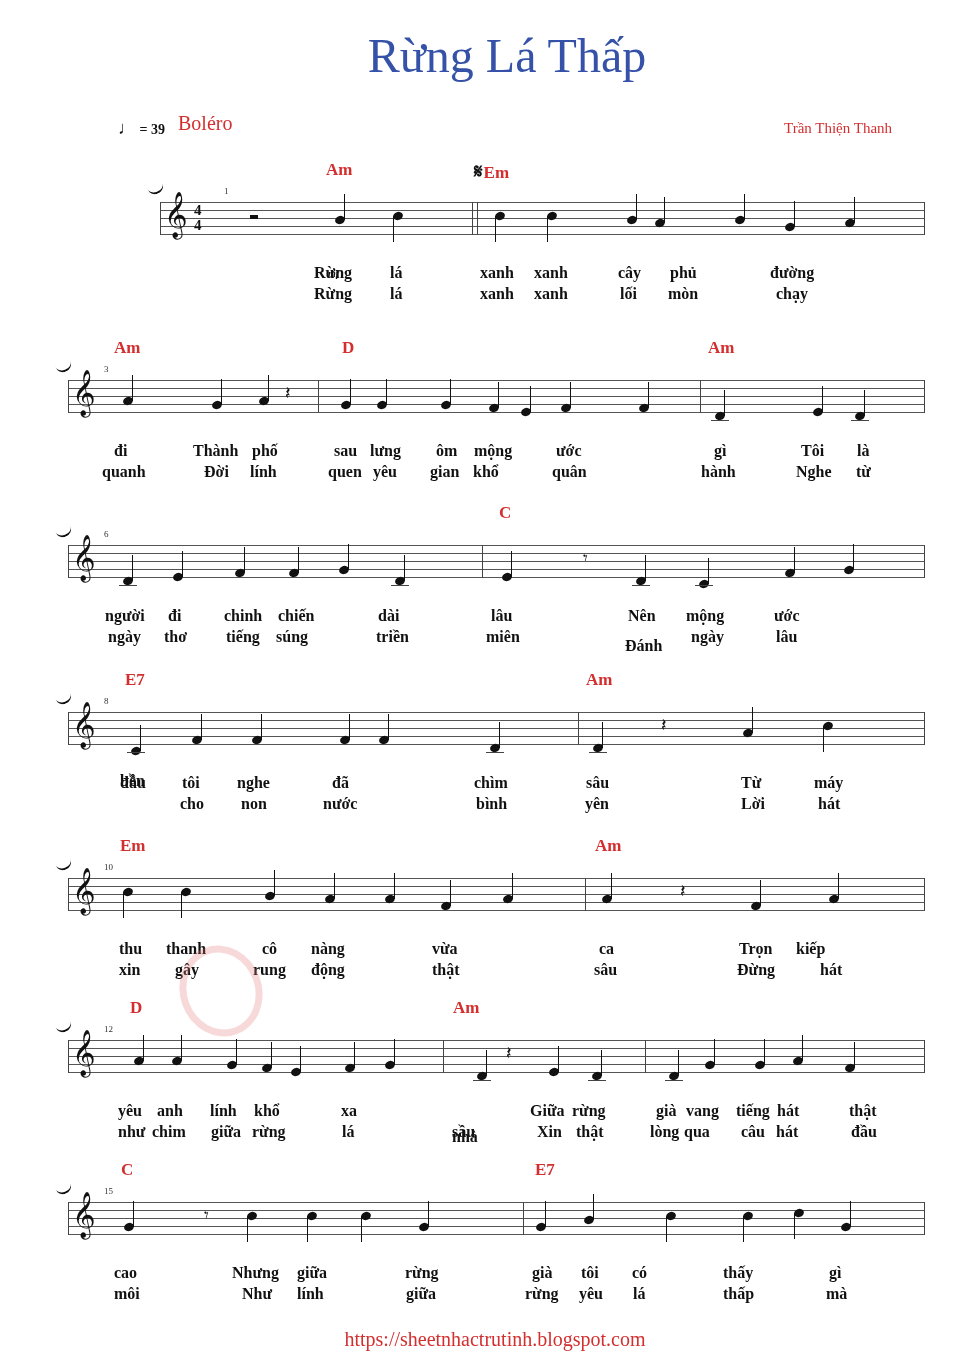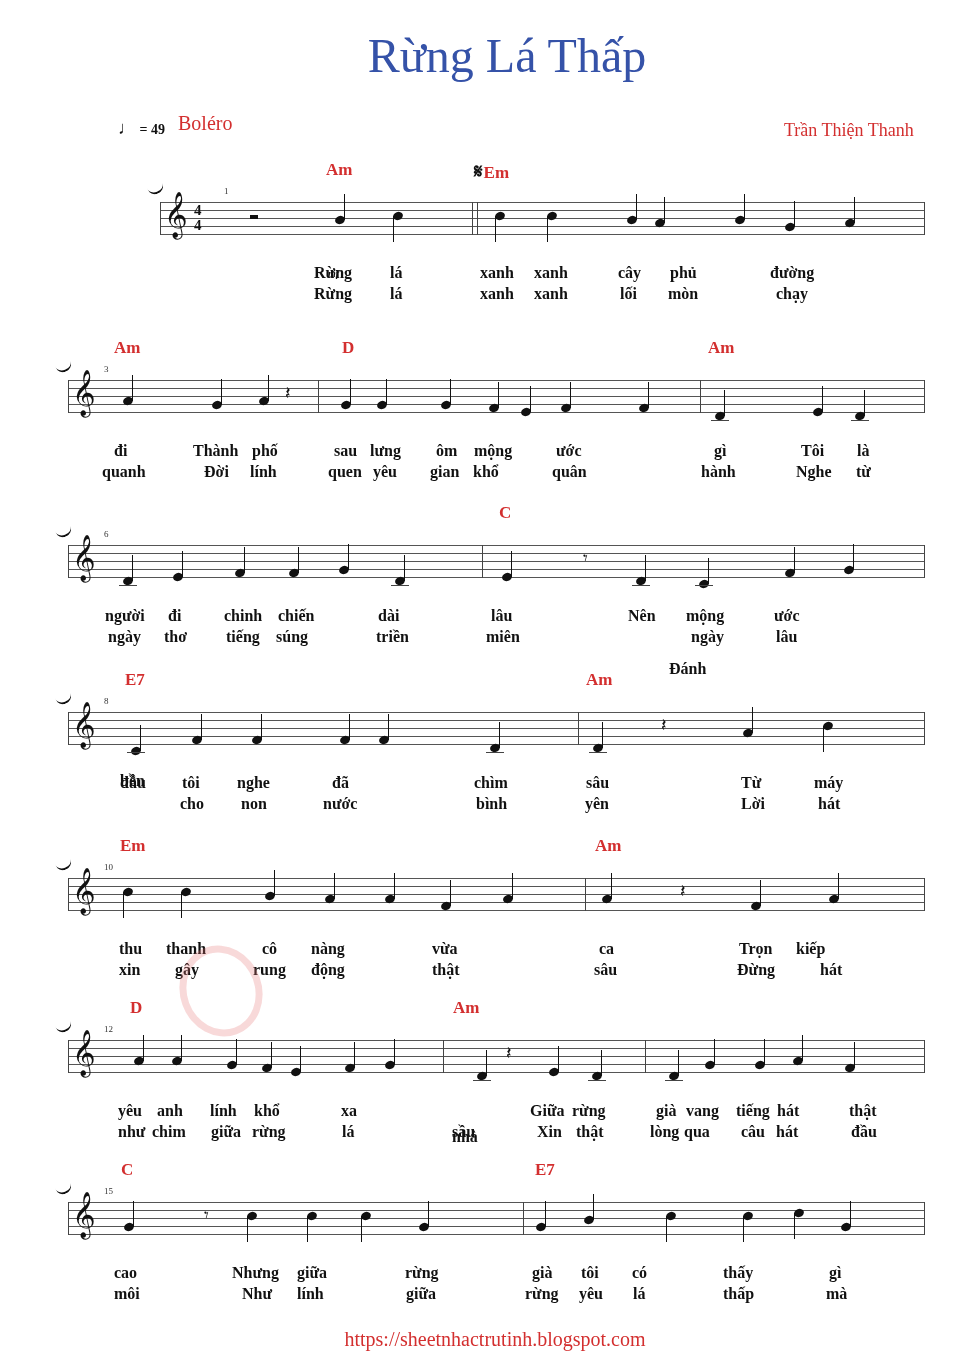--- a/index.html
+++ b/index.html
@@ -1,21 +1,21 @@
 <!DOCTYPE html>
 <html><head>
 <meta charset="utf-8">
 <style>
   html,body{margin:0;padding:0;background:#ffffff;}
   body{width:970px;height:1372px;position:relative;overflow:hidden;font-family:"Liberation Serif","DejaVu Serif",serif;color:#111;}
   .title{position:absolute;left:0;top:28px;width:1014px;text-align:center;font-size:48px;color:#3552a8;}
   .tempo{position:absolute;left:118px;top:118px;font-size:14px;font-weight:bold;}
   .tempo .note-glyph{font-size:18px;}
   .style{position:absolute;left:178px;top:112px;font-size:20px;color:#d32f2f;}
-  .composer{position:absolute;left:784px;top:120px;font-size:18px;color:#d32f2f;}
+  .composer{position:absolute;left:784px;top:120px;font-size:15px;color:#d32f2f;}
   .system{position:absolute;left:0;width:970px;height:165px;}
   .chord{position:absolute;font-size:17px;font-weight:bold;color:#d32f2f;}
   .segno{color:#111;font-size:20px;margin-right:1px;}
   .staff{position:absolute;height:34px;}
   .staff .line{position:absolute;left:0;right:0;height:1px;background:#555;}
   .barline{position:absolute;top:0;width:1px;height:33px;background:#444;}
   .barline.double{width:4px;border-left:1px solid #444;border-right:1px solid #444;background:transparent;}
   .clef{position:absolute;font-size:40px;line-height:40px;top:-8px;font-family:"DejaVu Sans",sans-serif;}
   .breath{position:absolute;width:16px;height:8px;border-bottom:2px solid #111;border-radius:0 0 10px 10px;transform:rotate(-20deg);}
   .timesig{position:absolute;font-weight:bold;font-size:15px;line-height:15px;text-align:center;}
@@ -29,21 +29,21 @@
   .lyric{position:absolute;font-weight:bold;font-size:16px;white-space:nowrap;}
   .footer{position:absolute;left:0;width:990px;top:1328px;text-align:center;font-size:20px;color:#d32f2f;}
   .watermark{position:absolute;left:180px;top:945px;width:68px;height:78px;border:7px solid rgba(230,120,120,0.28);border-radius:50%;transform:rotate(-20deg);}
 </style>
 </head>
 <body>
 
 <div class="title">Rừng Lá Thấp</div>
 <div class="tempo">
   <span class="note-glyph">♩</span>
-  <span>= 49</span>
+  <span>= 39</span>
 </div>
 <div class="style">Boléro</div>
 <div class="composer">Trần Thiện Thanh</div>
 
 <div id="score">
     <div class="system" style="top: 0px;">
       <div class="chord" style="left: 326px; top: 160px;"><span>Am</span></div>
       <div class="chord" style="left: 474px; top: 160px;"><span class="segno">𝄋</span><span>Em</span></div>
       <div class="staff" style="left: 160px; width: 765px; top: 202px;">
         <div class="line" style="top: 0px;"></div>
@@ -217,21 +217,21 @@
       <div class="lyric" style="left: 491px; top: 607px;">lâu</div>
       <div class="lyric" style="left: 628px; top: 607px;">Nên</div>
       <div class="lyric" style="left: 686px; top: 607px;">mộng</div>
       <div class="lyric" style="left: 774px; top: 607px;">ước</div>
       <div class="lyric" style="left: 108px; top: 628px;">ngày</div>
       <div class="lyric" style="left: 164px; top: 628px;">thơ</div>
       <div class="lyric" style="left: 226px; top: 628px;">tiếng</div>
       <div class="lyric" style="left: 276px; top: 628px;">súng</div>
       <div class="lyric" style="left: 376px; top: 628px;">triền</div>
       <div class="lyric" style="left: 486px; top: 628px;">miên</div>
-      <div class="lyric" style="left: 625px; top: 660px; margin-left: 44px;">Đánh</div>
+      <div class="lyric" style="left: 625px; top: 637px;">Đánh</div>
       <div class="lyric" style="left: 691px; top: 628px;">ngày</div>
       <div class="lyric" style="left: 776px; top: 628px;">lâu</div>
     </div>
     <div class="system" style="top: 0px;">
       <div class="chord" style="left: 125px; top: 670px;"><span>E7</span></div>
       <div class="chord" style="left: 586px; top: 670px;"><span>Am</span></div>
       <div class="staff" style="left: 68px; width: 857px; top: 712px;">
         <div class="line" style="top: 0px;"></div>
         <div class="line" style="top: 8px;"></div>
         <div class="line" style="top: 16px;"></div>

